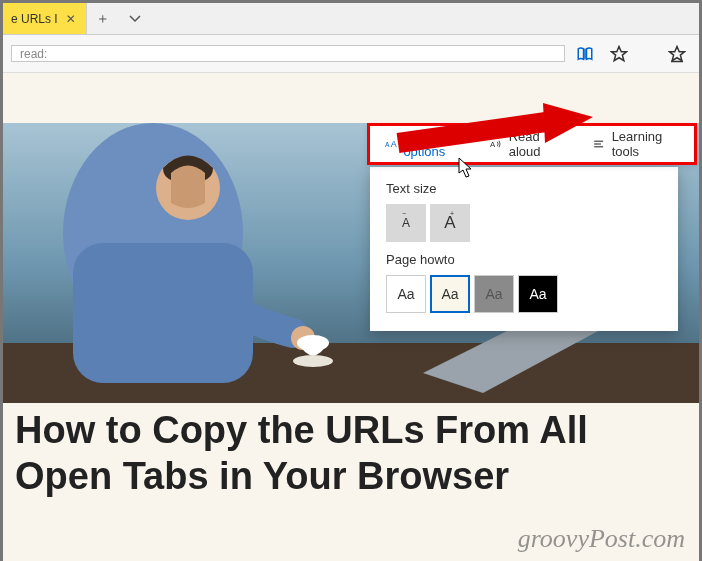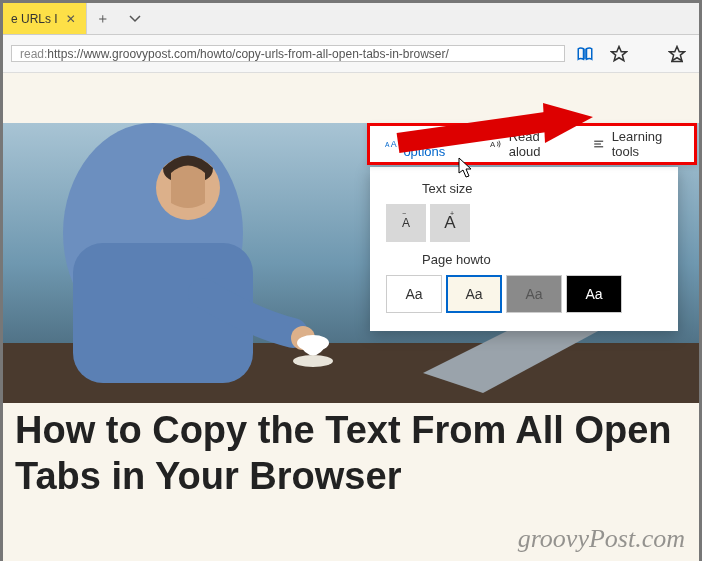--- a/index.html
+++ b/index.html
@@ -20,29 +20,29 @@
     .content-area { position: relative; background: #f9f5ec; height: calc(561px - 70px); overflow: hidden; }
     .hero { position: relative; margin-top: 50px; height: 280px; overflow: hidden; }
     .hero svg { display: block; }
     
     .reading-toolbar { position: absolute; top: 50px; right: 2px; left: 364px; height: 42px; background: #fff; border: 3px solid #e00; display: flex; align-items: center; z-index: 5; box-shadow: 0 2px 6px rgba(0,0,0,0.1); }
     .tool-item { display: flex; align-items: center; gap: 6px; padding: 0 14px; height: 100%; font-size: 13px; color: #333; cursor: pointer; }
     .tool-item.active { color: #0066cc; }
     .tool-item svg { width: 16px; height: 16px; }
     
     .options-panel { position: absolute; top: 94px; left: 367px; width: 308px; background: #fff; box-shadow: 0 4px 14px rgba(0,0,0,0.25); padding: 14px 16px 18px; z-index: 4; }
-    .panel-label { font-size: 13px; color: #333; margin-bottom: 8px; margin-top: 10px; margin-left: 36px; }
+    .panel-label { font-size: 13px; color: #333; margin-bottom: 8px; margin-top: 10px; }
     .panel-label:first-child { margin-top: 0; }
     .size-row { display: flex; gap: 4px; }
     .size-btn { width: 40px; height: 38px; background: #d8d8d8; display: flex; align-items: center; justify-content: center; color: #333; position: relative; }
     .size-btn.small { font-size: 12px; }
     .size-btn.large { font-size: 17px; }
     .size-dot { position: absolute; top: 6px; font-size: 7px; }
     .theme-row { display: flex; gap: 4px; margin-top: 6px; }
-    .theme-swatch { width: 56px; height: 38px; display: flex; align-items: center; justify-content: center; font-size: 14px; border: 1px solid #ccc; }
+    .theme-swatch { width: 40px; height: 38px; display: flex; align-items: center; justify-content: center; font-size: 14px; border: 1px solid #ccc; }
     .t-white { background: #fff; color: #333; }
     .t-sepia { background: #faf6e9; color: #333; border: 2px solid #0066cc; }
     .t-gray { background: #8a8a8a; color: #555; }
     .t-black { background: #000; color: #fff; }
     
     .arrow { position: absolute; top: 30px; left: 390px; z-index: 6; pointer-events: none; }
     
     .cursor { position: absolute; top: 84px; left: 455px; z-index: 7; pointer-events: none; }
     
     .article-title { position: absolute; top: 335px; left: 12px; right: 12px; font-size: 38px; font-weight: 600; color: #222; line-height: 1.2; }
@@ -62,21 +62,20 @@
     <div class="tab-dropdown">
       <svg width="14" height="14" viewBox="0 0 14 14">
           <path d="M2 4 L7 9 L12 4" stroke="#555" stroke-width="1.5" fill="none"></path>
         </svg>
     </div>
   </div>
 
   <div class="addr-bar">
     <div class="url-box">
       <span class="url-prefix">read:</span>
-        <span>https://www.groovypost.com/howto/copy-urls-from-all-open-tabs-in-browser/</span>
     </div>
     <div class="icon-btn reading-active">
       <svg width="18" height="18" viewBox="0 0 24 24" fill="none" stroke="#0066cc" stroke-width="2">
           <path d="M3 5 C3 5 6 3 10 5 L10 19 C6 17 3 19 3 19 Z M21 5 C21 5 18 3 14 5 L14 19 C18 17 21 19 21 19 Z"></path>
           <line x1="12" y1="5" x2="12" y2="19"></line>
         </svg>
     </div>
     <div class="icon-btn">
       <svg width="18" height="18" viewBox="0 0 24 24" fill="none" stroke="#333" stroke-width="2">
           <path d="M12 2 L15 9 L22 9 L16.5 13.5 L18.5 21 L12 17 L5.5 21 L7.5 13.5 L2 9 L9 9 Z"></path>
@@ -177,17 +176,17 @@
 
     <svg class="arrow" width="200" height="60" viewBox="0 0 200 60">
       <path d="M5 40 L160 18" stroke="#d00" stroke-width="20" stroke-linecap="butt"></path>
       <path d="M150 0 L200 14 L152 40 Z" fill="#d00"></path>
     </svg>
 
     <svg class="cursor" width="18" height="22" viewBox="0 0 18 22">
       <path d="M1 1 L1 16 L5 13 L8 20 L11 19 L8 12 L13 12 Z" fill="#fff" stroke="#000" stroke-width="1"></path>
     </svg>
 
-    <h1 class="article-title">How to Copy the Text From All Open Tabs in Your Browser</h1>
+    <h1 class="article-title">How to Copy the URLs From All Open Tabs in Your Browser</h1>
 
     <div class="watermark">groovyPost.com</div>
   </div>
 </div>
 
 </body></html>

